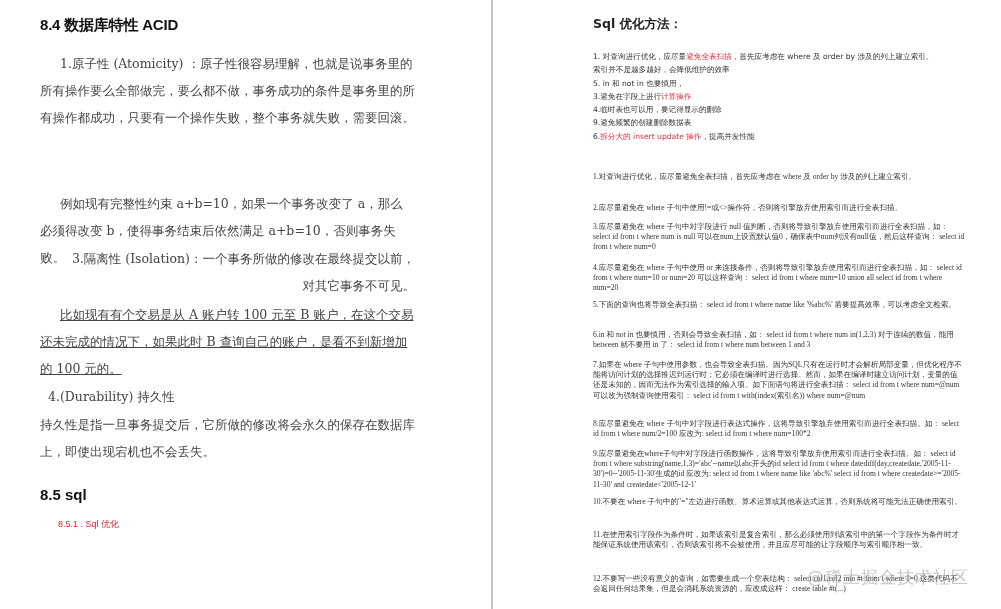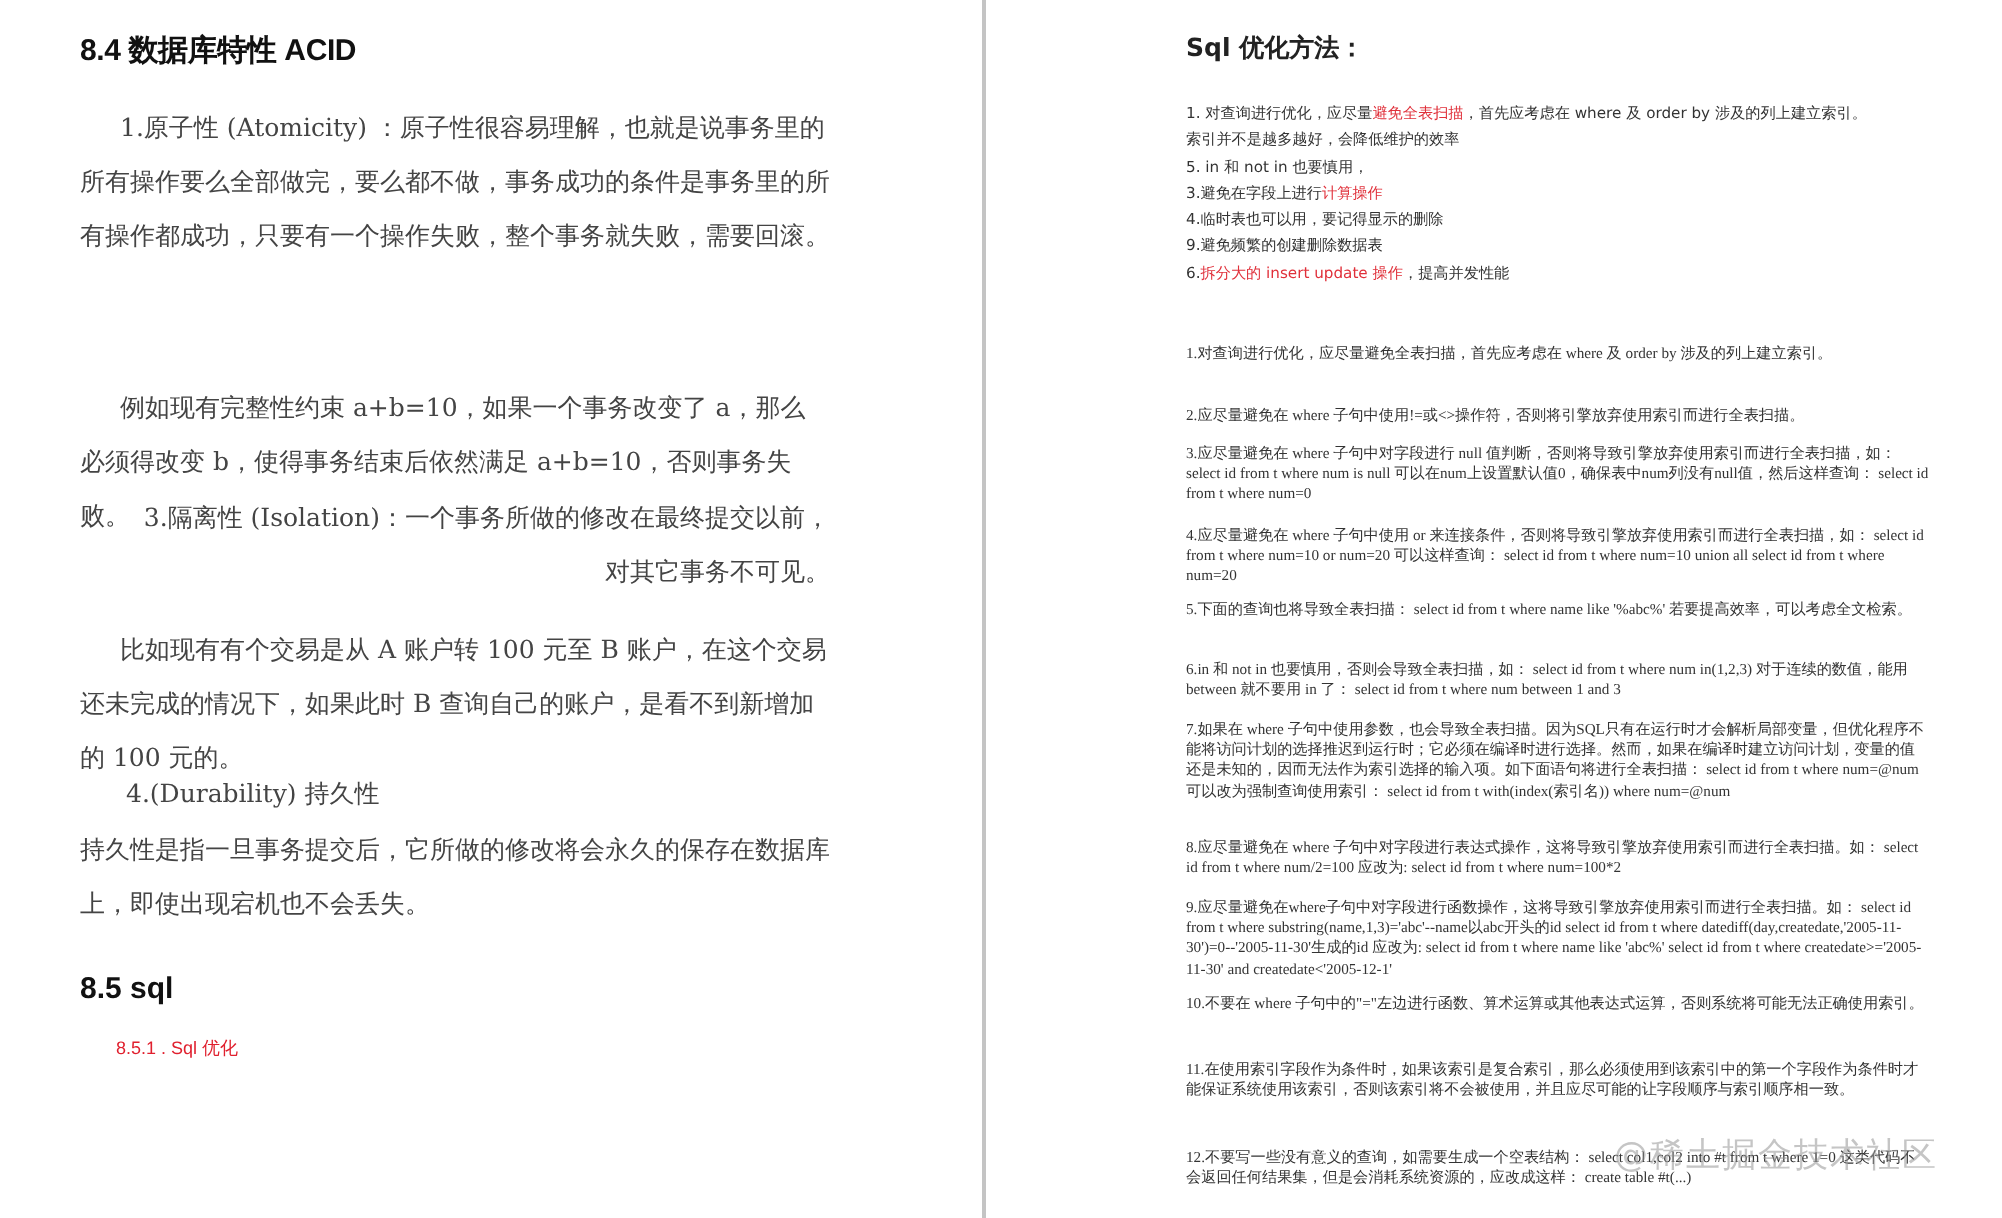--- a/index.html
+++ b/index.html
@@ -30,22 +30,22 @@
                font-size: 17px; color: rgba(150,150,150,0.55); letter-spacing: 1px; white-space: nowrap; }
 </style>
 </head>
 <body>
 
 <div class="page-left">
   <div class="h-main">8.4 数据库特性 ACID</div>
   <div class="para indent" style="top:50px;">1.原子性 (Atomicity) ：原子性很容易理解，也就是说事务里的所有操作要么全部做完，要么都不做，事务成功的条件是事务里的所有操作都成功，只要有一个操作失败，整个事务就失败，需要回滚。</div>
   <div class="para indent" style="top:190px;">例如现有完整性约束 a+b=10，如果一个事务改变了 a，那么必须得改变 b，使得事务结束后依然满足 a+b=10，否则事务失败。</div>
   <div class="para indent" style="top:245px;text-align:right;">3.隔离性 (Isolation)：一个事务所做的修改在最终提交以前，对其它事务不可见。</div>
-  <div class="para indent" style="top:311px;">比如现有有个交易是从 A 账户转 100 元至 B 账户，在这个交易还未完成的情况下，如果此时 B 查询自己的账户，是看不到新增加的 100 元的。</div>
-  <div class="para" style="top:383px; left:63px;">4.(Durability) 持久性</div>
+  <div class="para indent" style="top:301px;text-decoration:underline;">比如现有有个交易是从 A 账户转 100 元至 B 账户，在这个交易还未完成的情况下，如果此时 B 查询自己的账户，是看不到新增加的 100 元的。</div>
+  <div class="para" style="top:383px; left:48px;">4.(Durability) 持久性</div>
   <div class="para" style="top:411px;">持久性是指一旦事务提交后，它所做的修改将会永久的保存在数据库上，即使出现宕机也不会丢失。</div>
   <div class="h-sql">8.5 sql</div>
   <div class="sub-red">8.5.1 . Sql 优化</div>
 </div>
 
 <div class="divider"></div>
 
 <div class="page-right">
   <div class="r-title">Sql 优化方法：</div>
 

